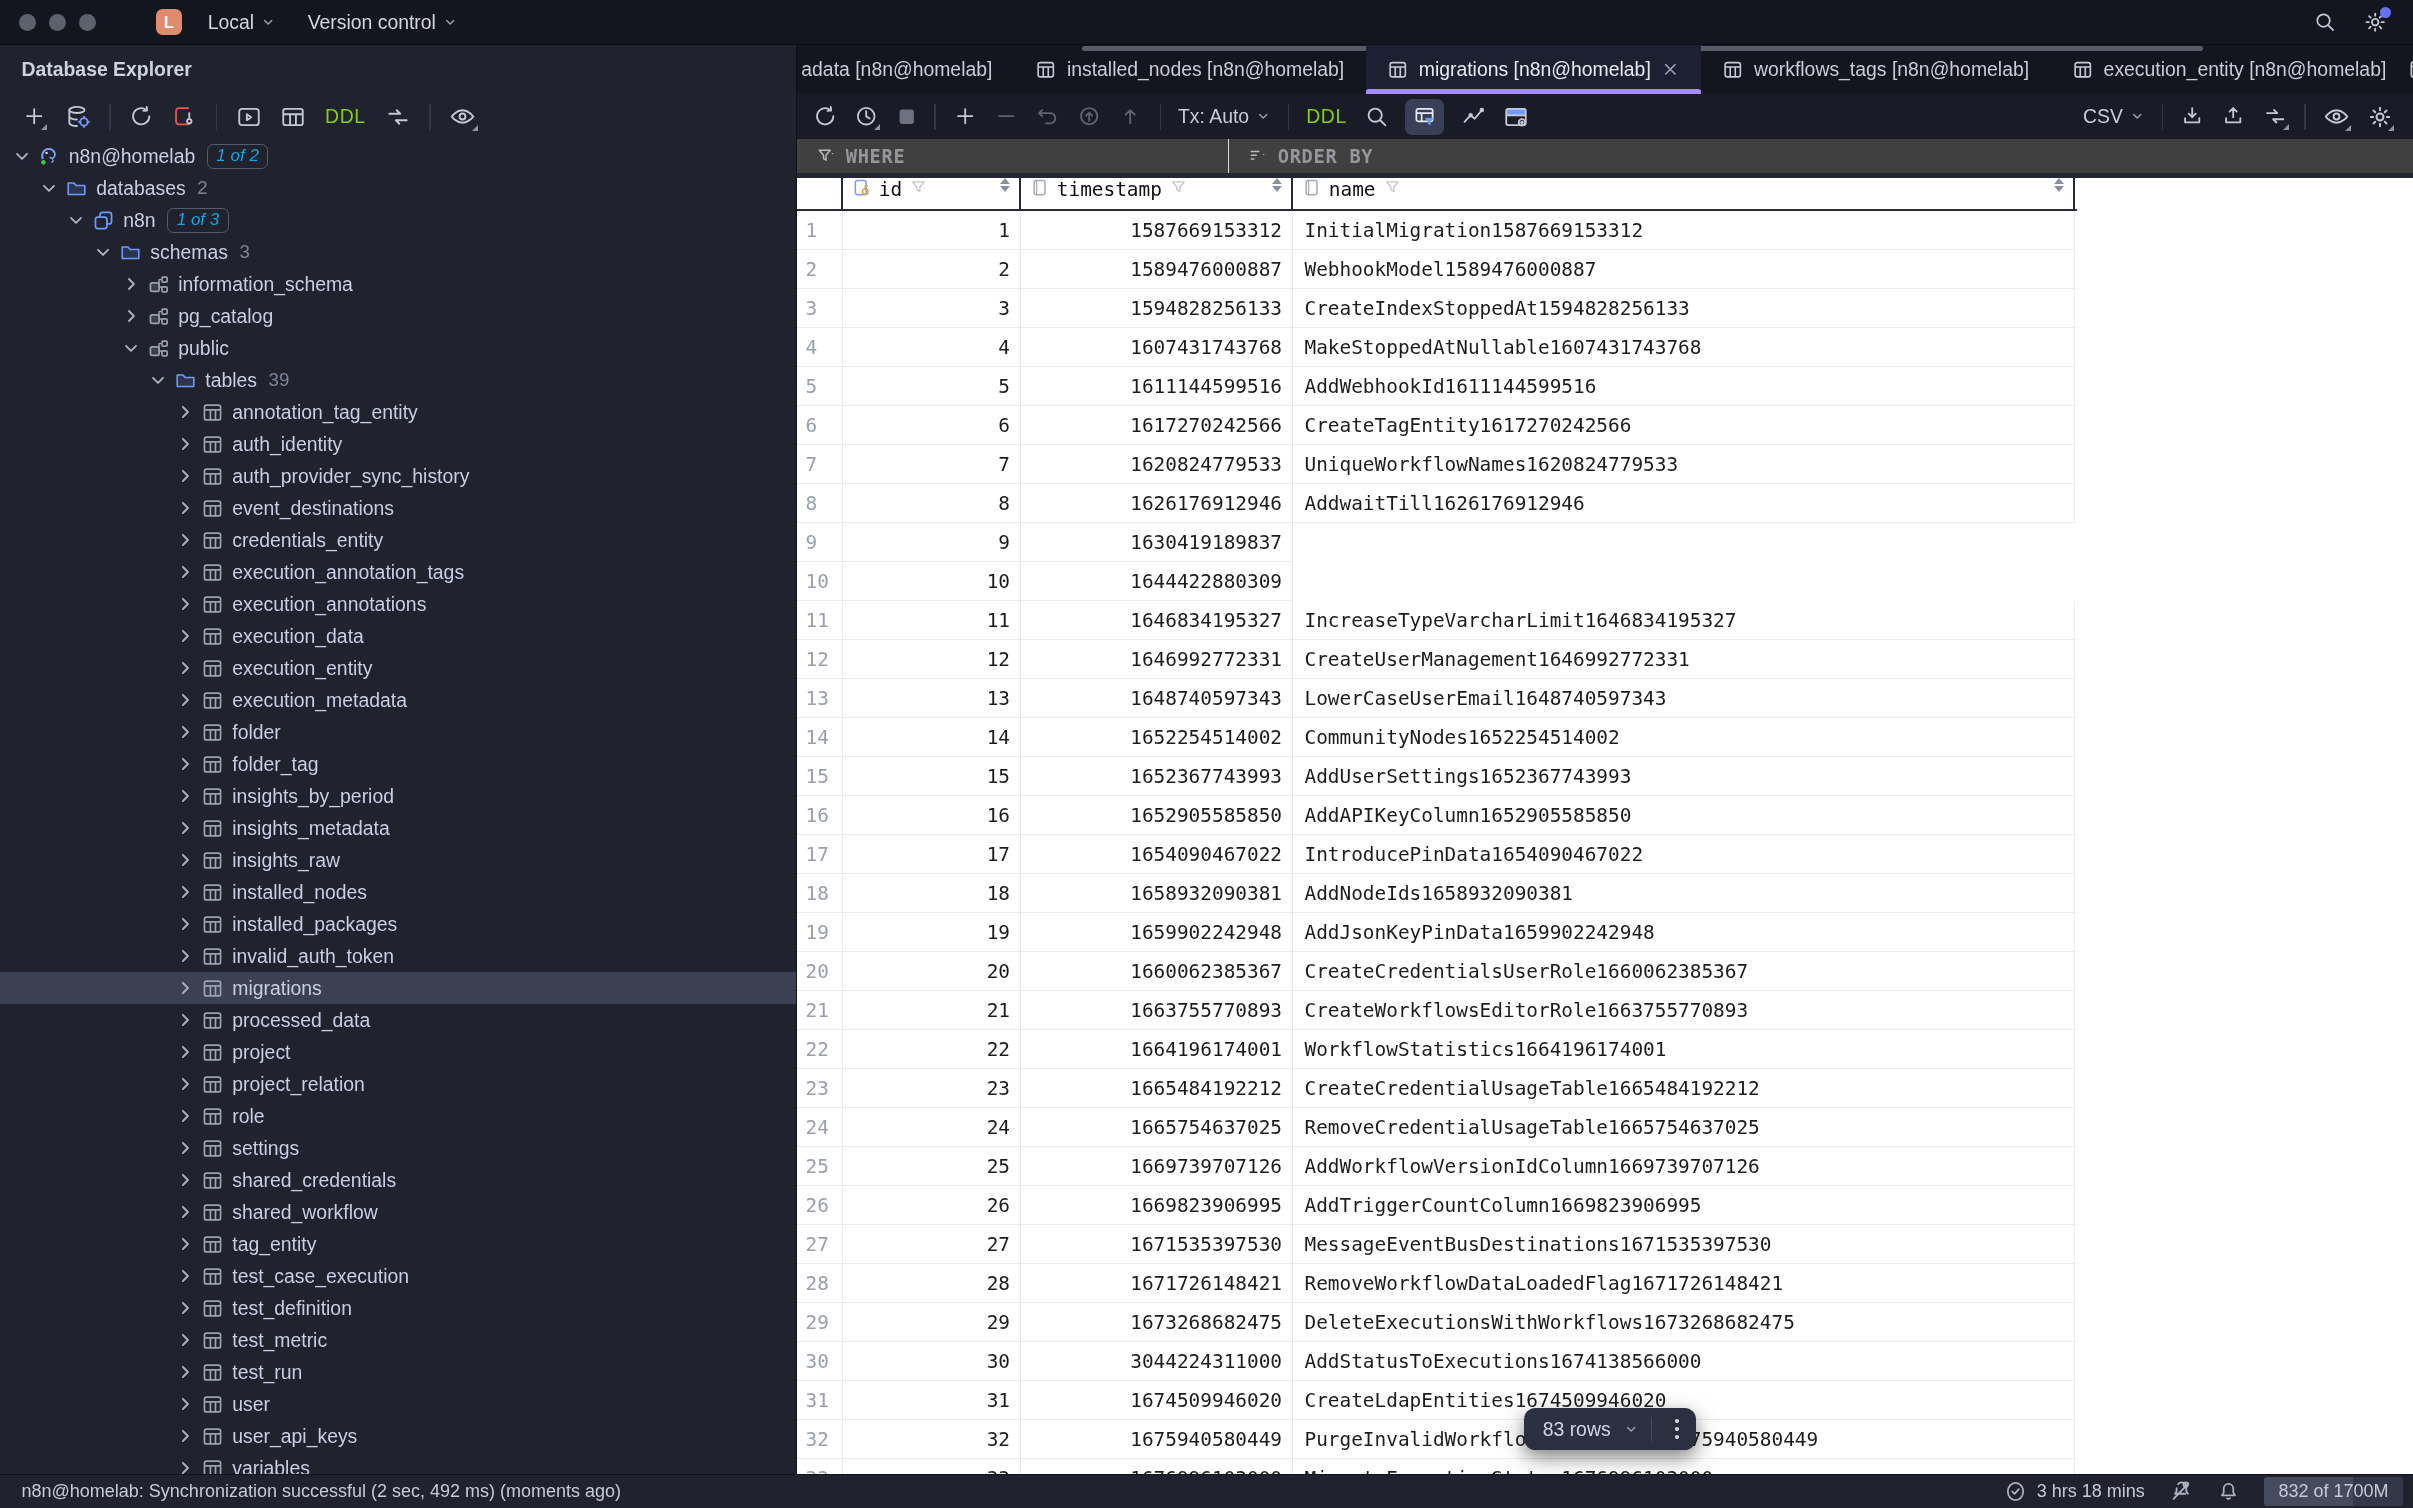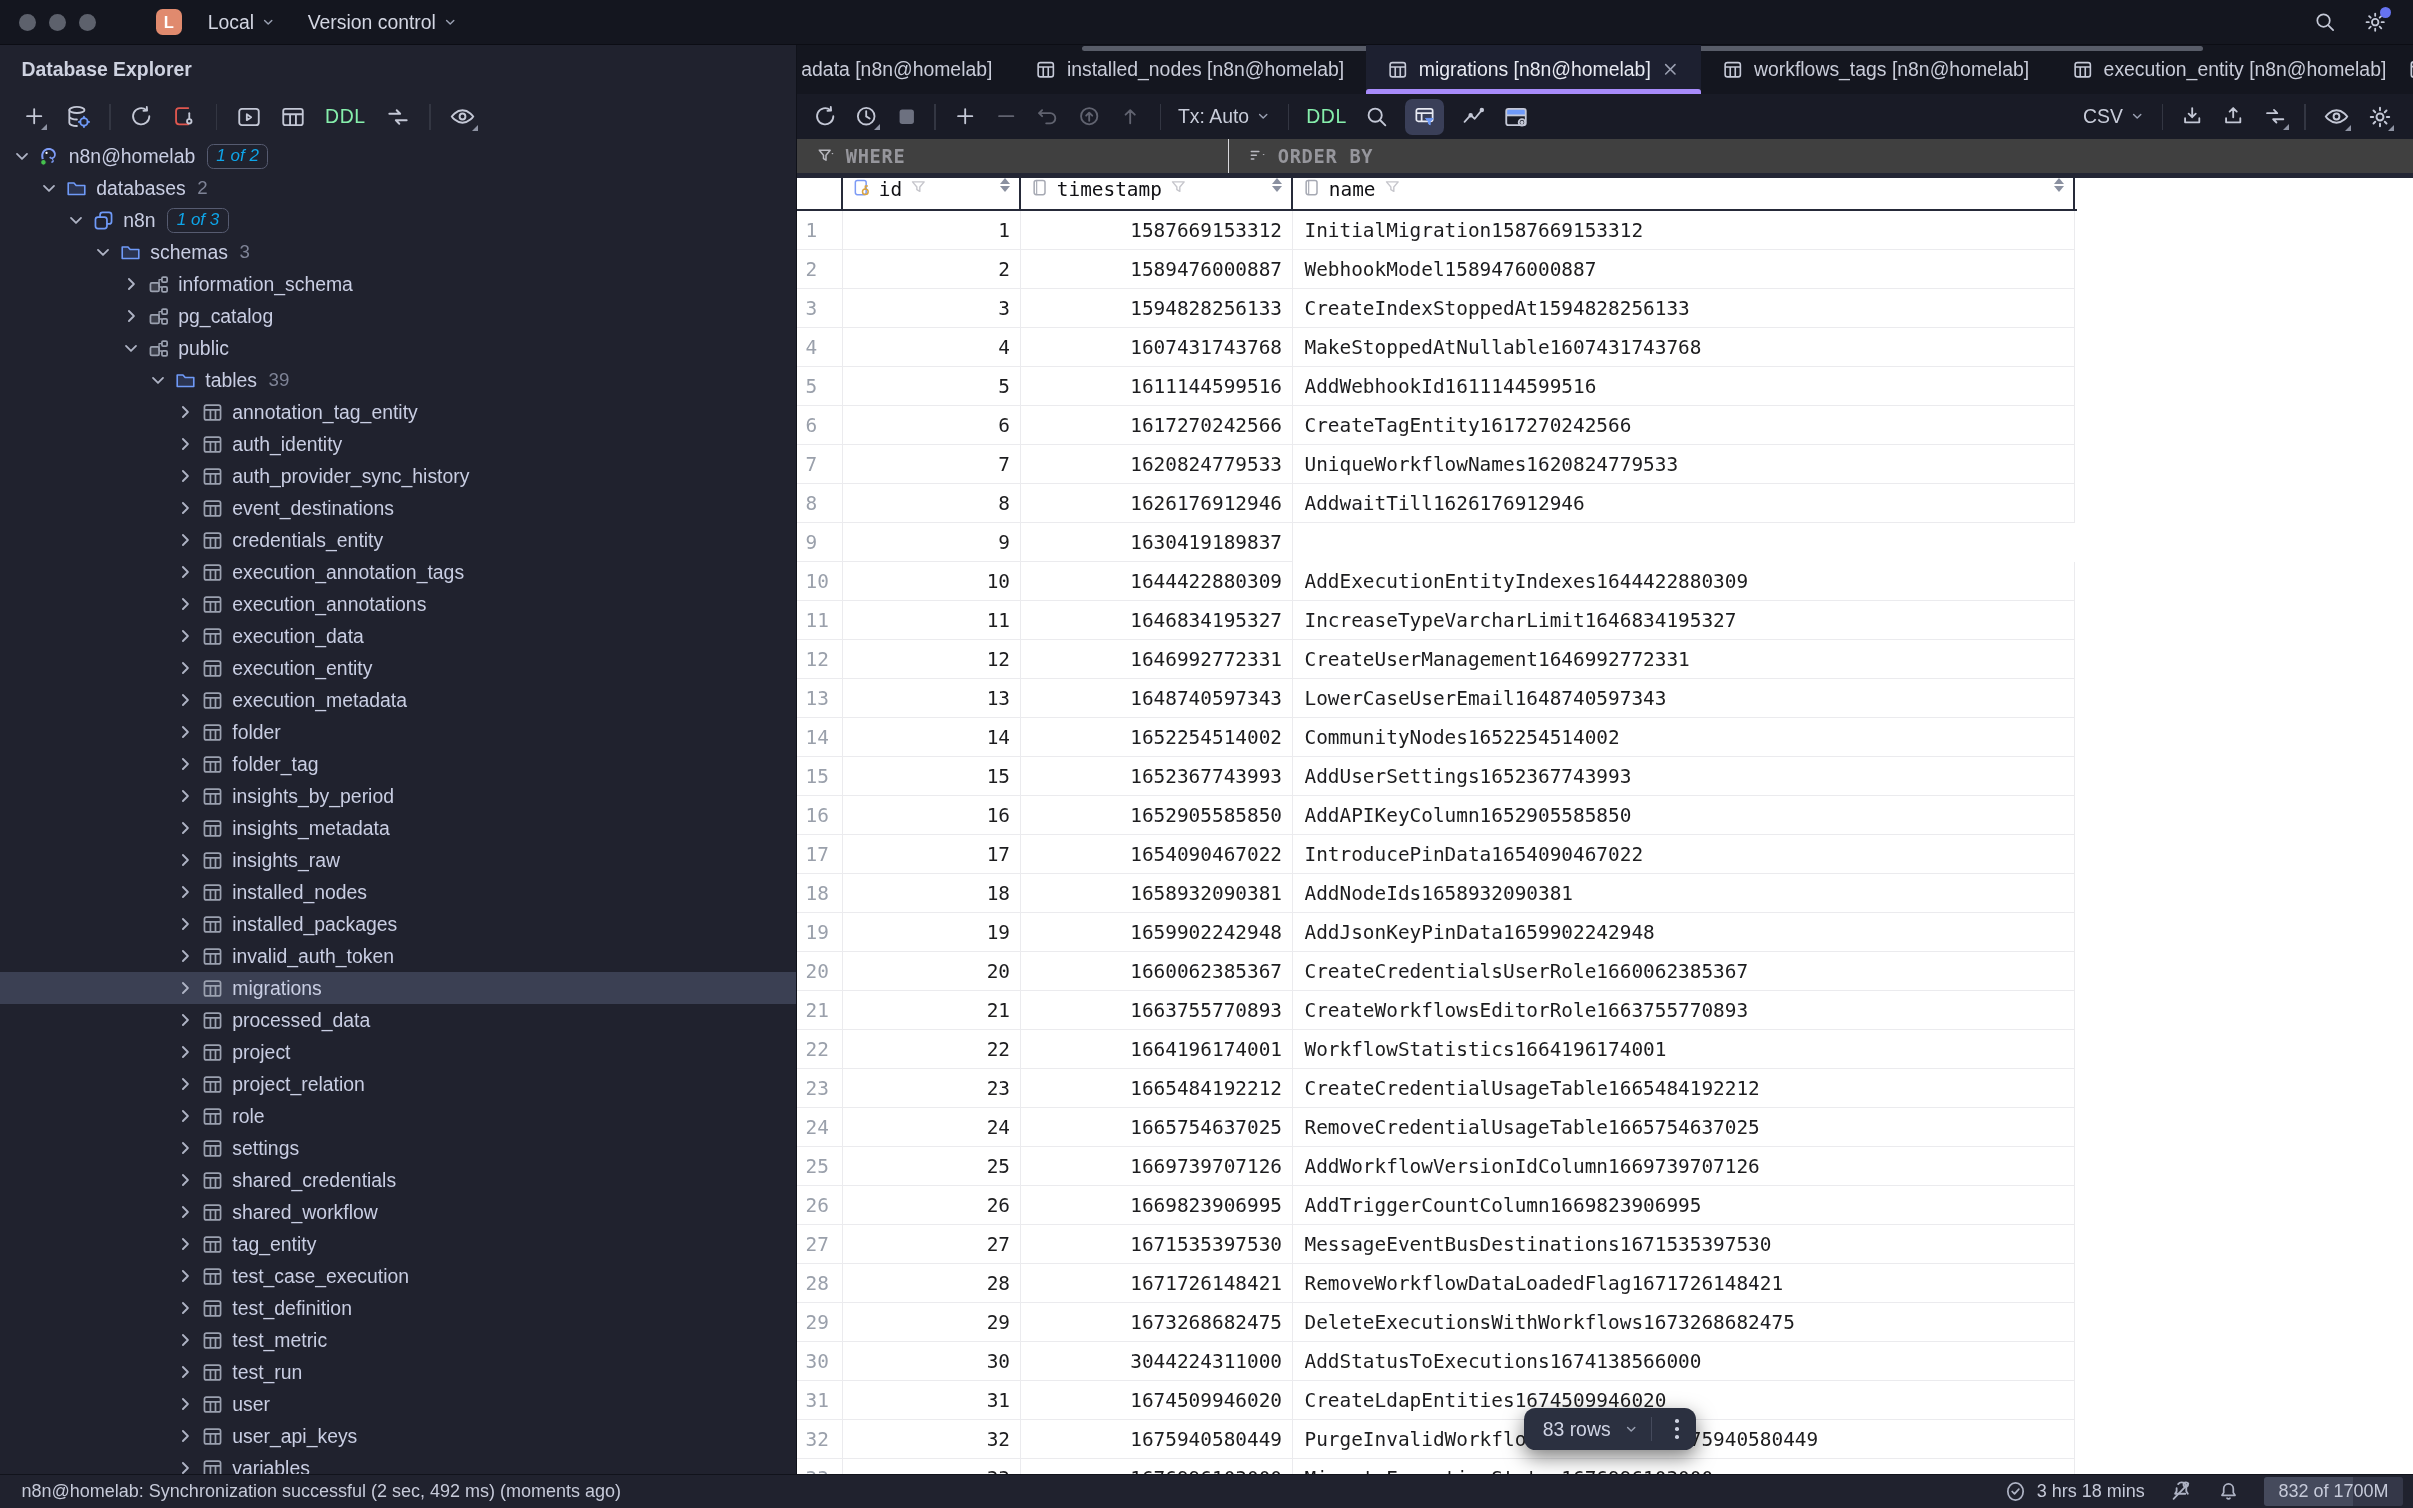--- a/index.html
+++ b/index.html
@@ -29,21 +29,21 @@
   .sidebar { position:absolute; top:45px; left:0; width:796px; height:1429px; background:#20222e; overflow:hidden; }
   .editor  { position:absolute; top:45px; left:796px; width:1618px; height:1429px; background:#191b26; border-left:1.4px solid #10121a; }
   .statusbar { position:absolute; top:1474px; left:0; width:2413px; height:34px; background:#20222e;
     border-top:1.4px solid #11131b; display:flex; align-items:center; font-size:18px; color:#c6cad9; }
 
   
   .panel-title { height:49px; display:flex; align-items:center; padding-left:21.5px;
     color:#ced2e0; font-size:19.4px; font-weight:bold; }
   .side-toolbar { height:45px; display:flex; align-items:center; gap:18.7px; padding-left:21.5px; }
   .vdiv { width:1.4px; height:26px; background:#333642; }
-  .ddl-label { color:#86efac; font-size:19.4px; letter-spacing:0.7px; }
+  .ddl-label { color:#84cc16; font-size:19.4px; letter-spacing:0.7px; }
 
   .tree { padding-top:1.4px; }
   .tree-row { height:32px; display:flex; align-items:center; color:#c9cee3; font-size:19.4px; cursor:default; }
   .tree-row[data-selected="true"] { background:#3b4053; }
   .tree-row[data-level="0"]{padding-left:11.5px} .tree-row[data-level="1"]{padding-left:39px}
   .tree-row[data-level="2"]{padding-left:66px} .tree-row[data-level="3"]{padding-left:93px}
   .tree-row[data-level="4"]{padding-left:121px} .tree-row[data-level="5"]{padding-left:148px}
   .tree-row[data-level="6"]{padding-left:175px}
   .chev { width:20px; height:20px; margin-right:5.7px; color:#aeb3c4; flex:none; }
   .chev svg { width:20px; height:20px; }
@@ -1332,21 +1332,20 @@
         <div class="grid-row" data-n="9">
           <span class="c-num">9</span>
           <span class="c-id">9</span>
           <span class="c-ts">1630419189837</span>
         </div>
 
         <div class="grid-row" data-n="10">
           <span class="c-num">10</span>
           <span class="c-id">10</span>
           <span class="c-ts">1644422880309</span>
-          <span class="c-name">AddExecutionEntityIndexes1644422880309</span>
         </div>
 
         <div class="grid-row" data-n="11">
           <span class="c-num">11</span>
           <span class="c-id">11</span>
           <span class="c-ts">1646834195327</span>
           <span class="c-name">IncreaseTypeVarcharLimit1646834195327</span>
         </div>
 
         <div class="grid-row" data-n="12">

